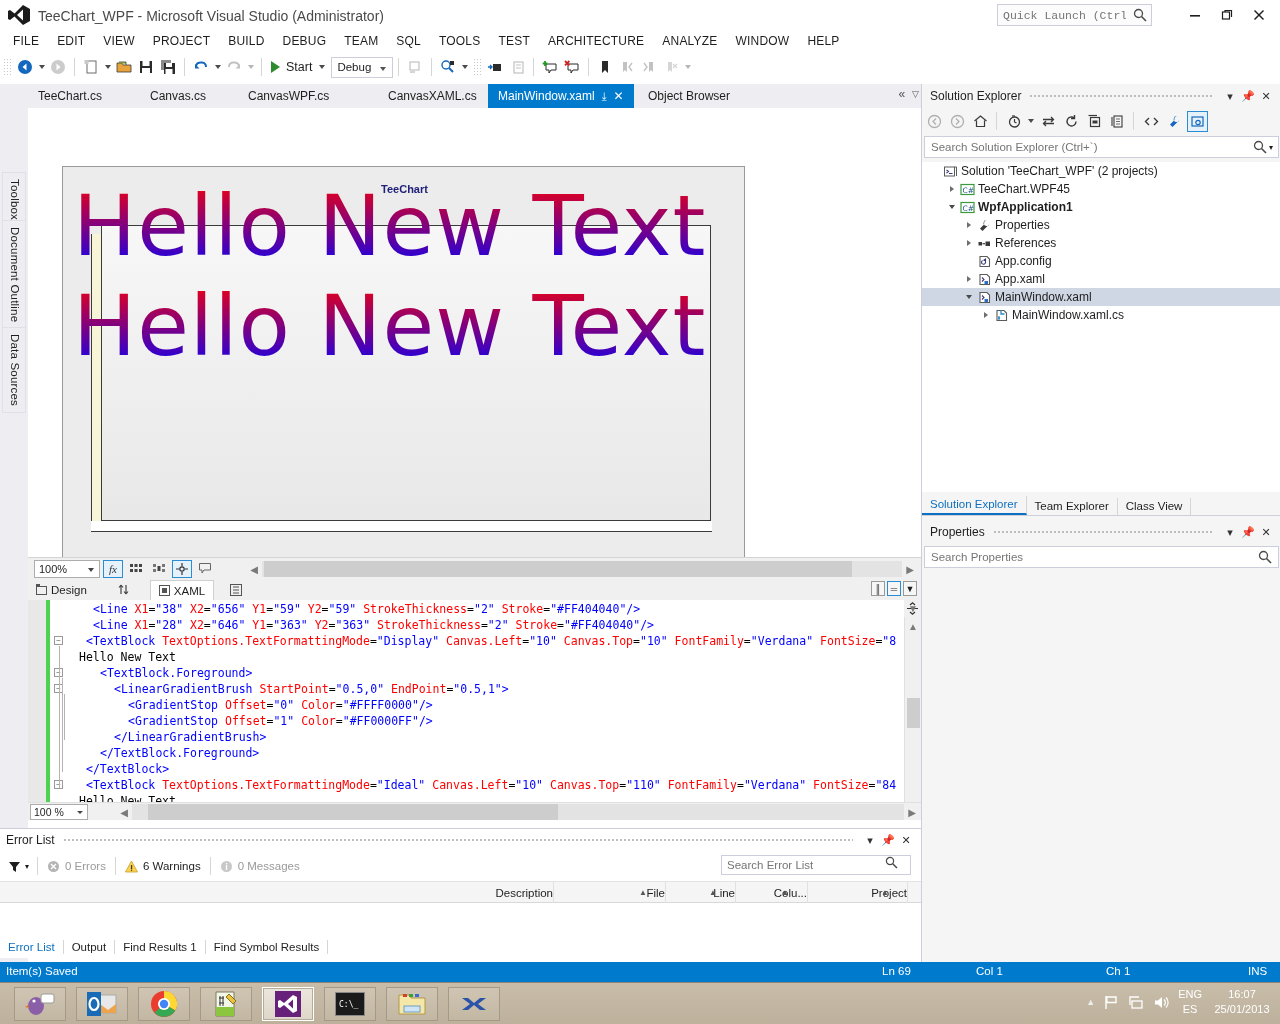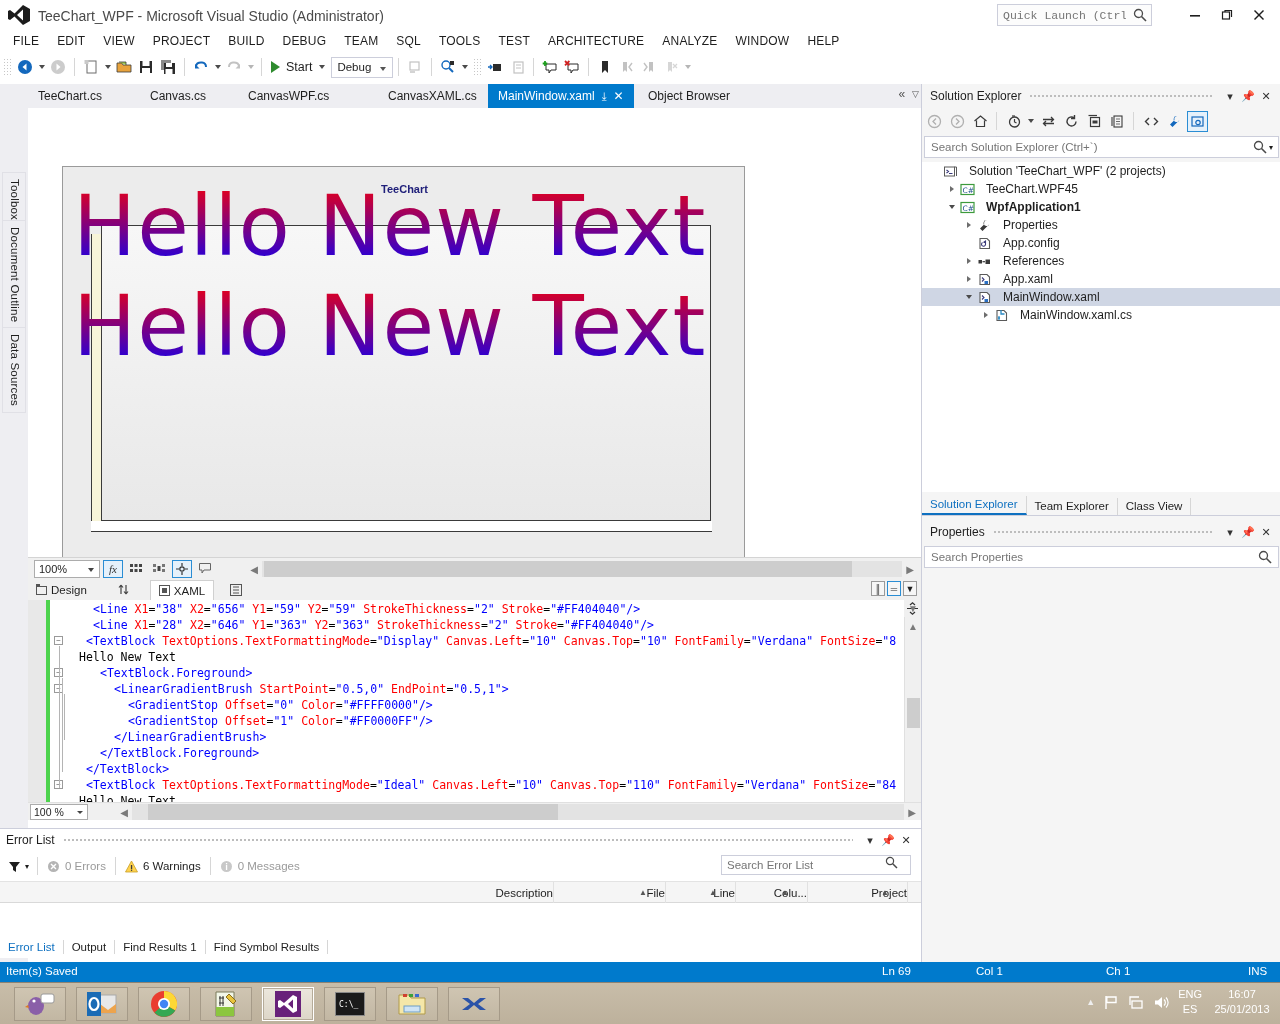--- a/index.html
+++ b/index.html
@@ -150,21 +150,21 @@
   .se-tb.on { border:1px solid #2a8dd4; background:#e5f1fb; }
   .se-search { position:absolute; left:2px; top:52px; width:355px; height:22px; background:#ffffff; border:1px solid #cccedb; display:flex; align-items:center; }
   .se-search input { border:0; outline:0; flex:1; height:20px; padding-left:6px; font-size:11.5px; color:#6d6d6d; font-family:"Liberation Sans",sans-serif; }
   .se-tree { position:absolute; left:0; top:78px; width:359px; height:330px; background:#ffffff; }
   .tr { position:relative; height:18px; display:flex; align-items:center; font-size:12px; white-space:nowrap; }
   .tr.sel { background:#cfd6e4; }
   .tw { width:13px; display:flex; align-items:center; justify-content:center; }
   .tw .arr-c { width:0;height:0;border-left:4px solid #6d6d6d;border-top:3.5px solid transparent;border-bottom:3.5px solid transparent; }
   .tw .arr-o { width:0;height:0;border-top:4px solid #4a4a4a;border-left:3.5px solid transparent;border-right:3.5px solid transparent; }
   .ticon { width:18px; display:flex; align-items:center; justify-content:center; }
-  .tlabel { margin-left:10px; }
+  .tlabel { margin-left:2px; }
   .bold { font-weight:bold; }
   .se-tabs { position:absolute; left:0; top:410px; width:359px; height:22px; display:flex; align-items:flex-end; border-bottom:1px solid #cccedb;}
   .se-tab { font-size:11.5px; padding:2px 8px 3px 8px; border-right:1px solid #d6d6d6; }
   .se-tab.active { color:#0e70c0; border-bottom:2px solid #0e70c0; }
   .prop-head { position:absolute; left:0; top:436px; width:359px; height:24px; display:flex; align-items:center; background:#f5f5f5;}
   .prop-search { position:absolute; left:2px; top:462px; width:355px; height:22px; background:#ffffff; border:1px solid #cccedb; display:flex; align-items:center;}
   .prop-search input { border:0; outline:0; flex:1; height:20px; padding-left:6px; font-size:11.5px; color:#6d6d6d; font-family:"Liberation Sans",sans-serif;}
   .prop-body { position:absolute; left:0; top:486px; width:359px; height:394px; background:#f5f5f5; }
 
   
@@ -748,41 +748,41 @@
             <span class="arr-c"></span>
           </span>
           <span class="ticon">
             <svg width="15" height="15" viewBox="0 0 15 15">
               <path d="M10 2 A3 3 0 1 0 12.3 6.2 L8 10.5 L5.5 13 L3 10.5 L7.3 6.2 A3 3 0 0 1 10 2 Z" fill="#3a3a3a"></path>
             </svg>
           </span>
           <span class="tlabel">Properties</span>
         </div>
         <div class="tr" style="padding-left: 40px;">
+          <span class="tw">
+            <span class="arr-c"></span>
+          </span>
+          <span class="ticon">
+            <svg width="15" height="15" viewBox="0 0 15 15">
+              <rect x="1.5" y="6" width="3.5" height="3.5" fill="#3a3a3a"></rect>
+              <path d="M5.5 7.7 L8 7.7" stroke="#3a3a3a" stroke-width="1.2"></path>
+              <rect x="8.5" y="5.5" width="4.5" height="4.5" fill="#3a3a3a"></rect>
+            </svg>
+          </span>
+          <span class="tlabel">References</span>
+        </div>
+        <div class="tr" style="padding-left: 40px;">
           <span class="tw"></span>
           <span class="ticon">
             <svg width="15" height="15" viewBox="0 0 15 15">
               <path d="M3 2.5 L10 2.5 L12.5 5 L12.5 12.5 L3 12.5 Z" fill="#fff" stroke="#5a5a5a" stroke-width="1.1"></path>
               <path d="M5.5 6.5 A2 2 0 1 0 8.5 8.5 L8.5 5 L6.5 6.5" fill="none" stroke="#3a3a7a" stroke-width="1.1"></path>
             </svg>
           </span>
           <span class="tlabel">App.config</span>
-        </div>
-        <div class="tr" style="padding-left: 40px;">
-          <span class="tw">
-            <span class="arr-c"></span>
-          </span>
-          <span class="ticon">
-            <svg width="15" height="15" viewBox="0 0 15 15">
-              <rect x="1.5" y="6" width="3.5" height="3.5" fill="#3a3a3a"></rect>
-              <path d="M5.5 7.7 L8 7.7" stroke="#3a3a3a" stroke-width="1.2"></path>
-              <rect x="8.5" y="5.5" width="4.5" height="4.5" fill="#3a3a3a"></rect>
-            </svg>
-          </span>
-          <span class="tlabel">References</span>
         </div>
         <div class="tr" style="padding-left: 40px;">
           <span class="tw">
             <span class="arr-c"></span>
           </span>
           <span class="ticon">
             <svg width="15" height="15" viewBox="0 0 15 15">
               <path d="M3 2.5 L10 2.5 L12.5 5 L12.5 12.5 L3 12.5 Z" fill="#fff" stroke="#5a5a5a" stroke-width="1.1"></path>
               <path d="M5 5.5 L7 7.5 L5 9.5" fill="none" stroke="#3a3a7a" stroke-width="1.1"></path>
               <rect x="7.5" y="9" width="3.5" height="3" fill="#2a6fc4"></rect>

